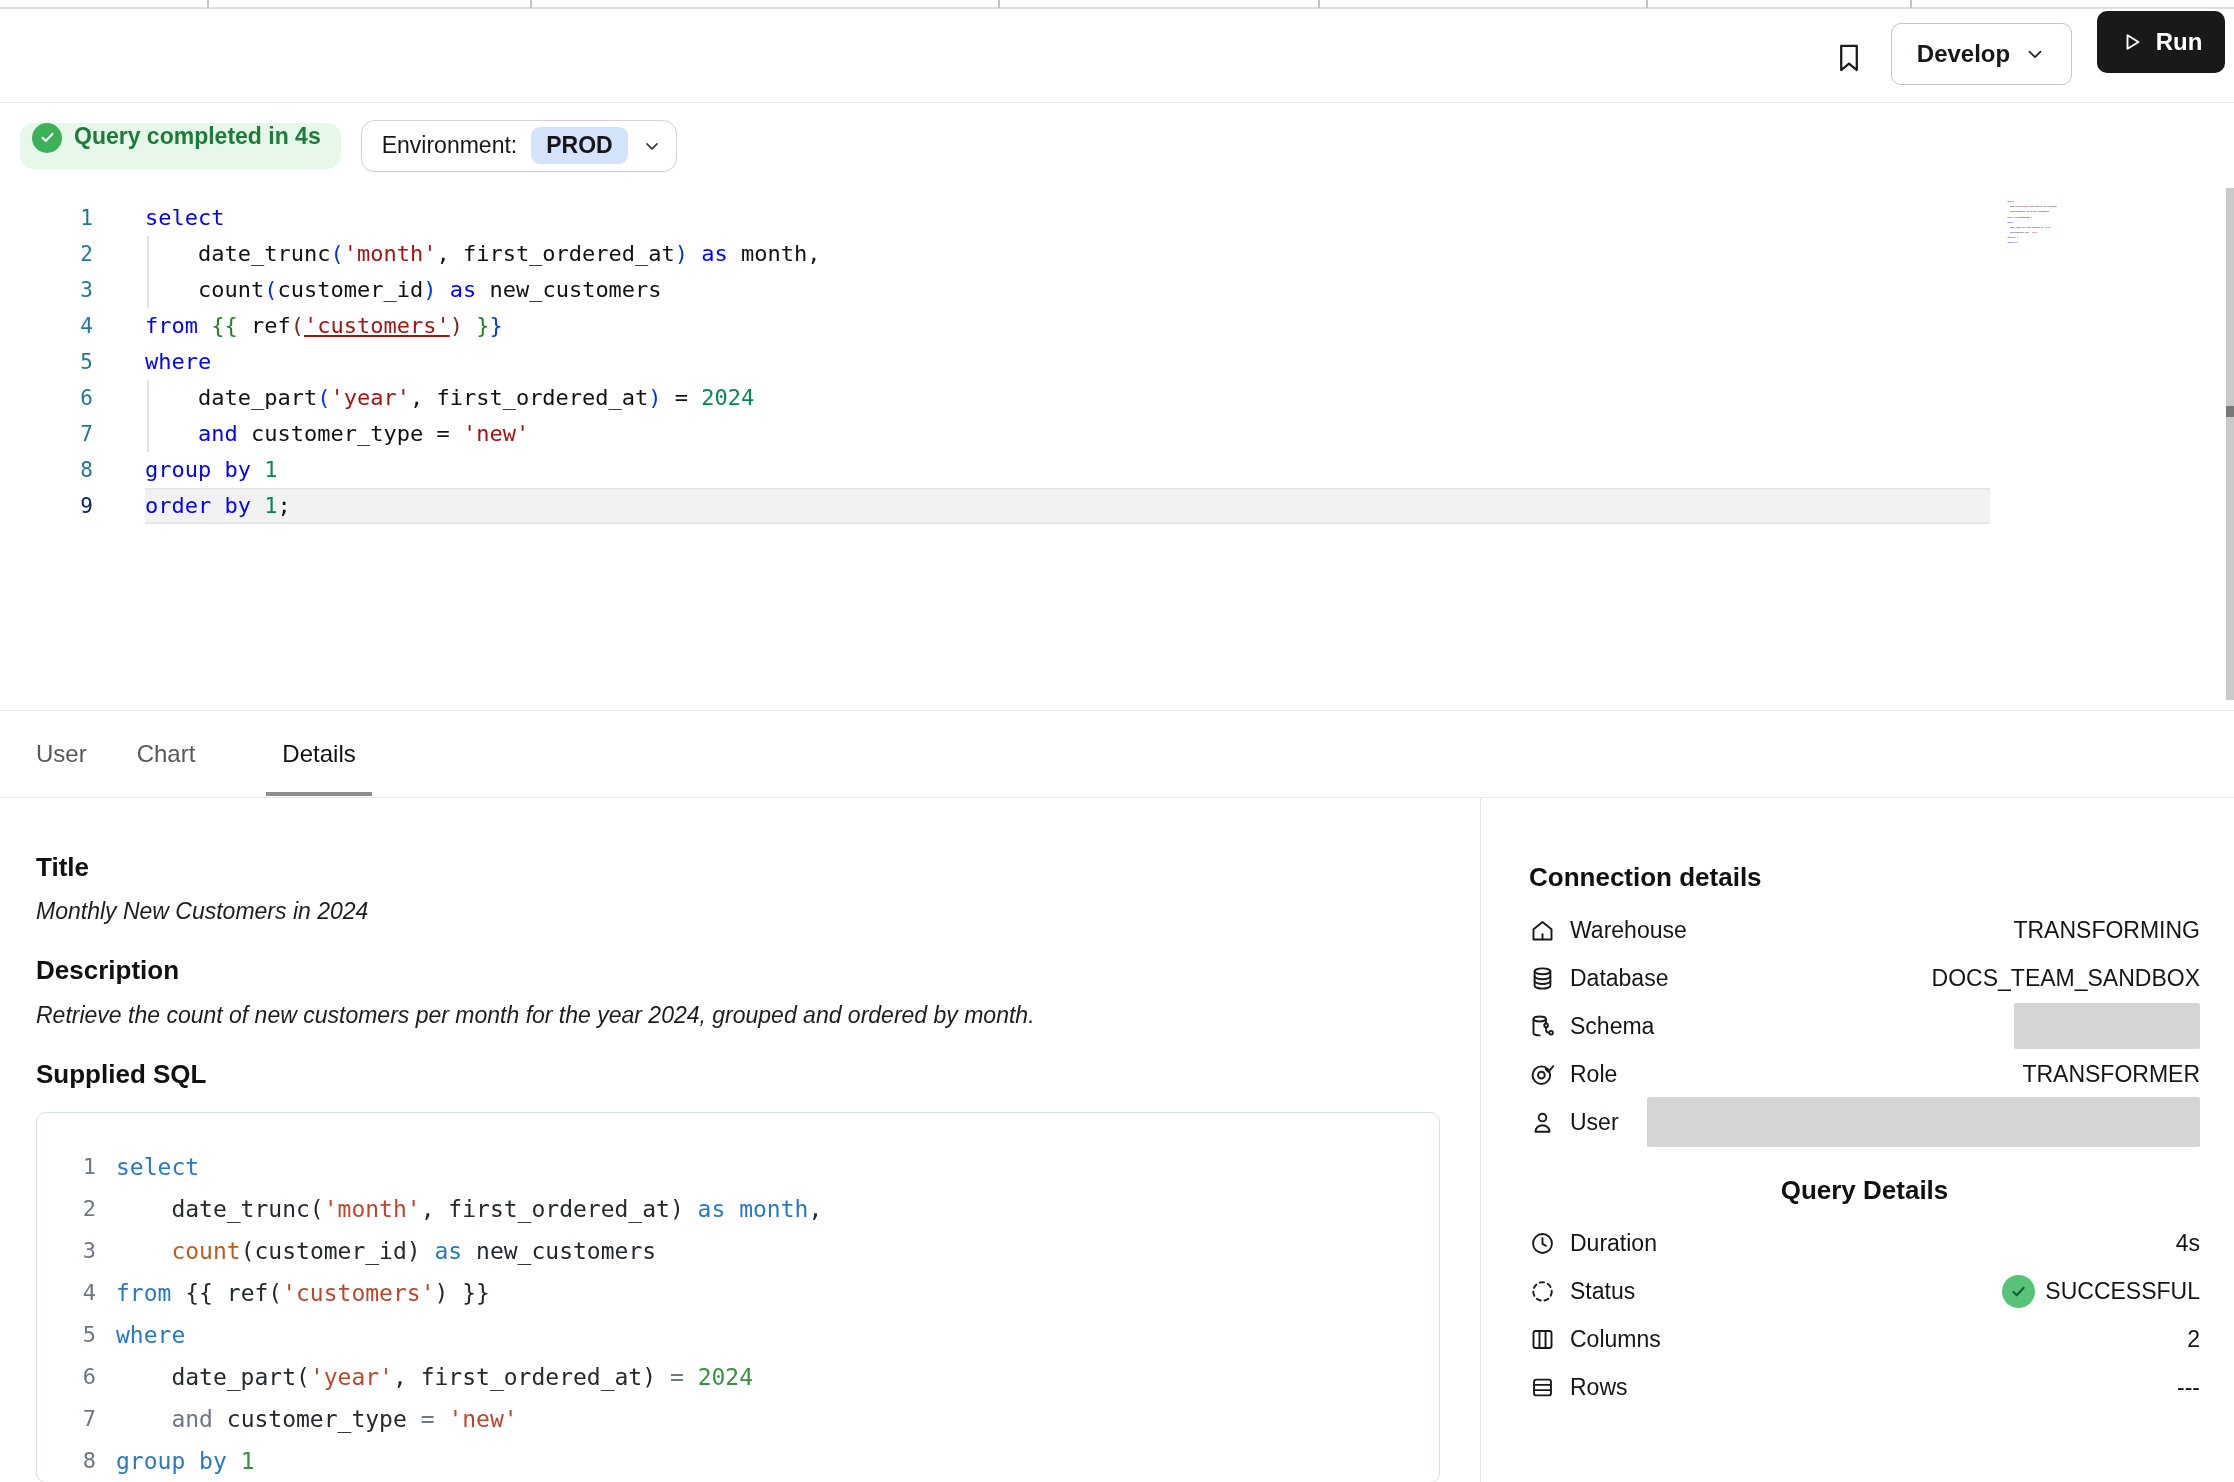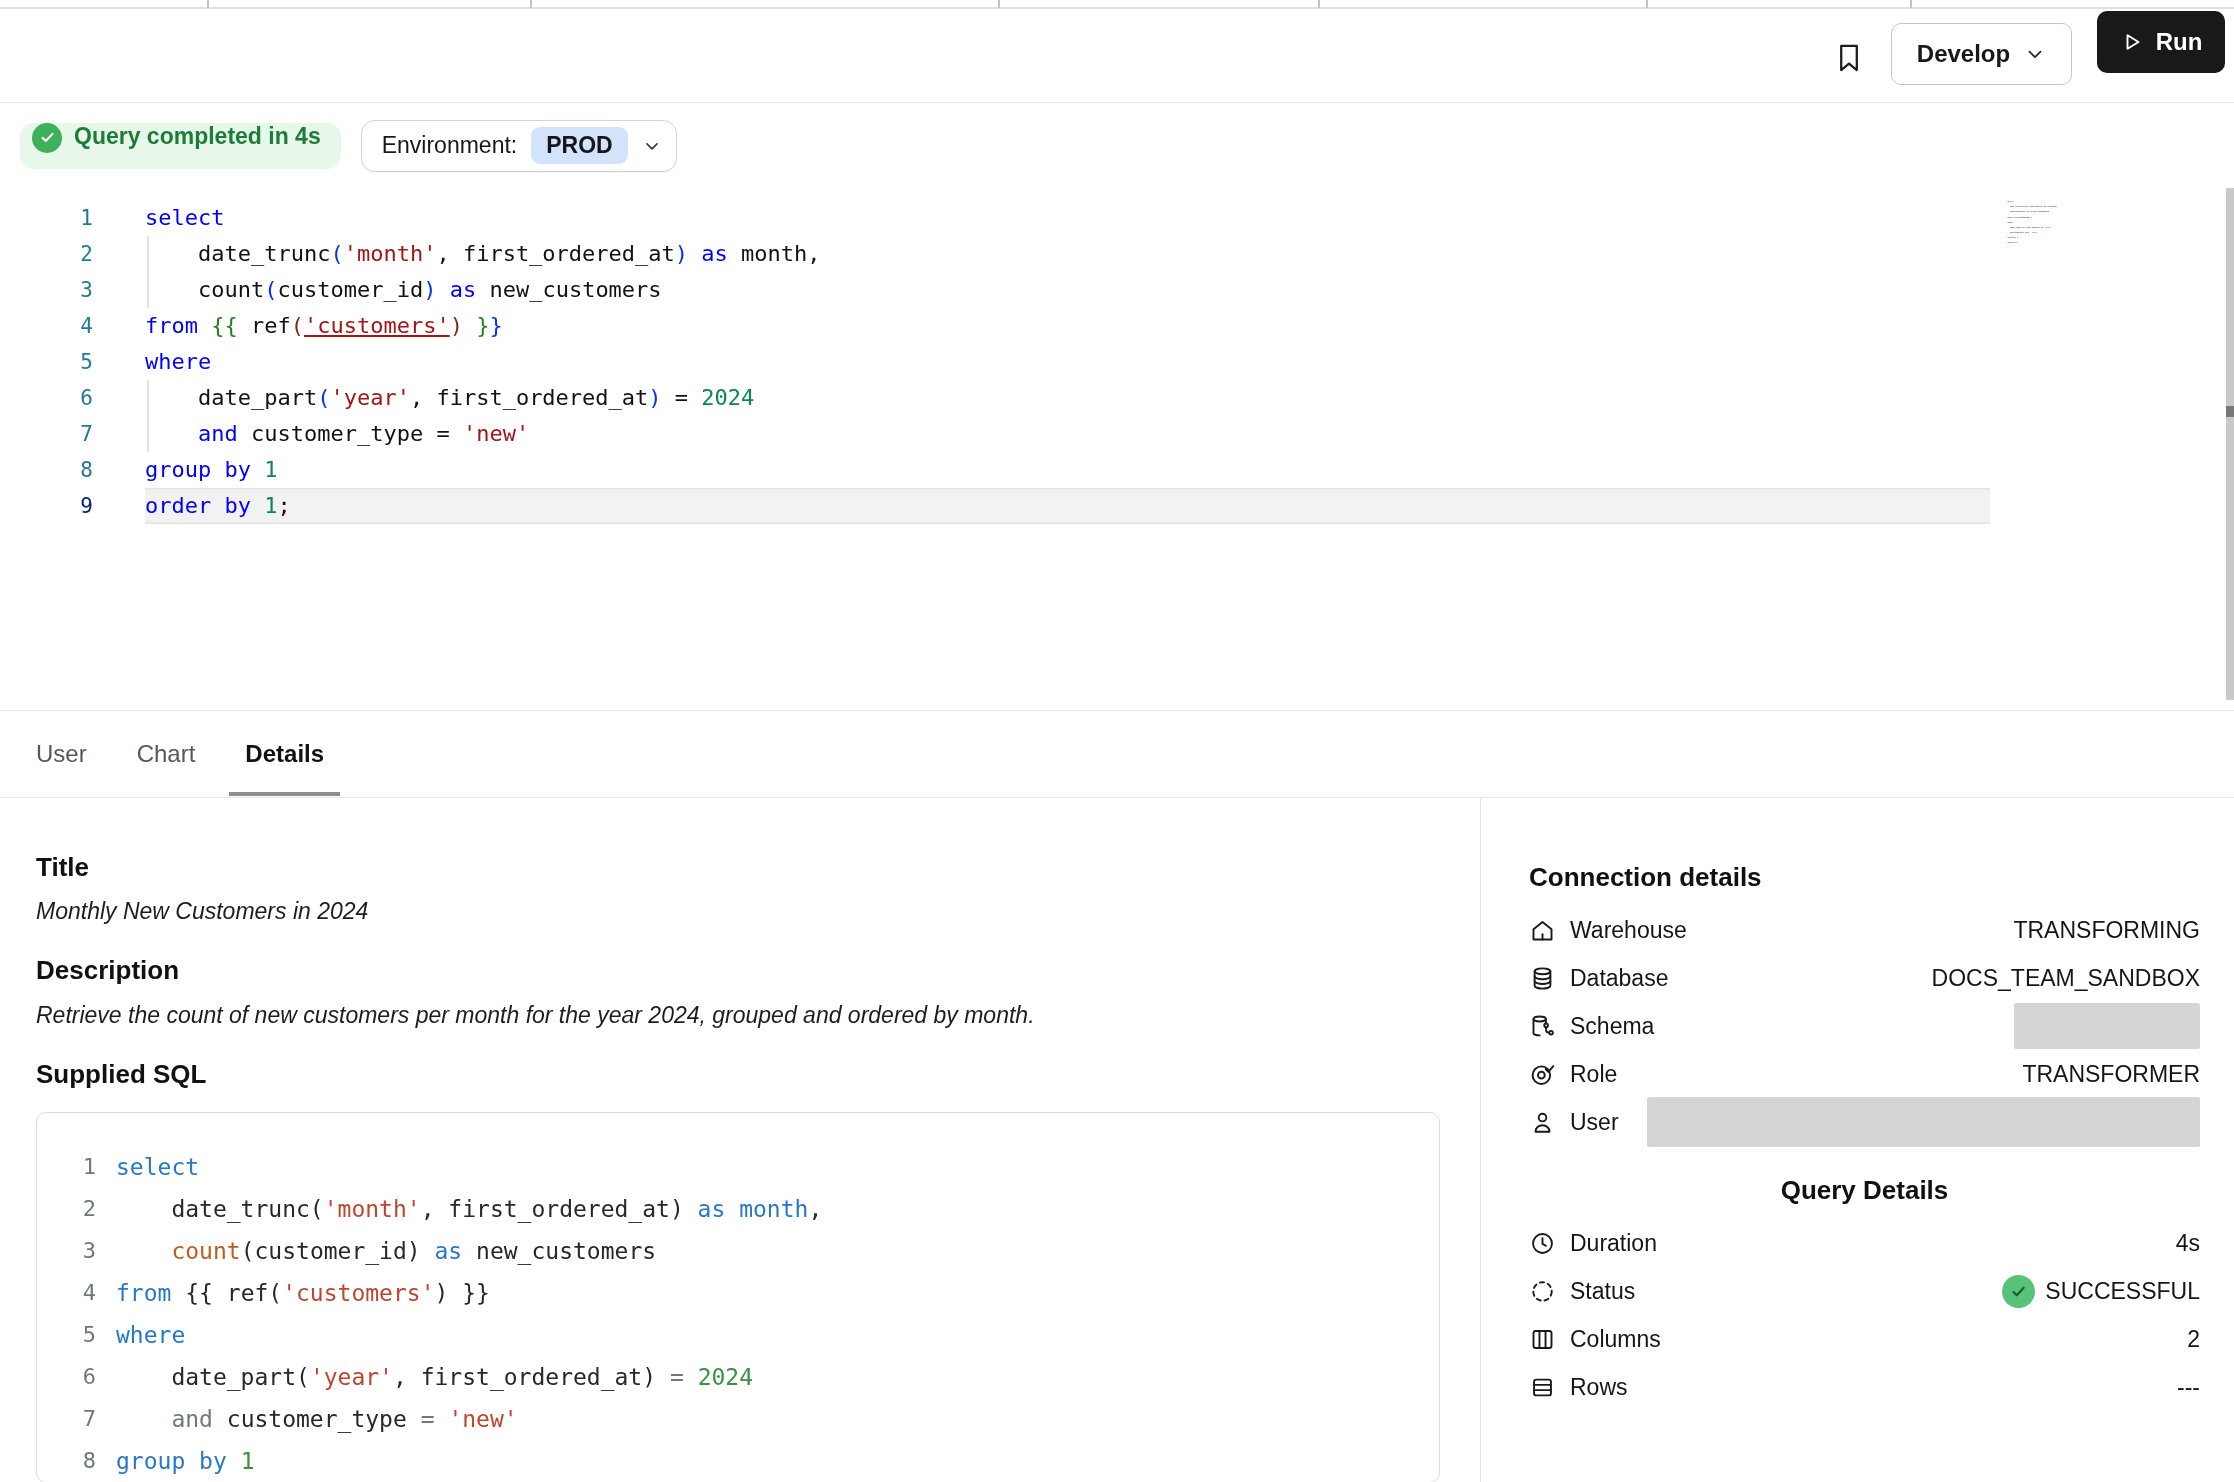--- a/index.html
+++ b/index.html
@@ -45,21 +45,21 @@
   
   .minimap { position:absolute; left:2000px; top:11px; width:120px; height:56px; overflow:hidden; cursor:pointer; }
   .minimap-inner { transform:scale(0.142); transform-origin:0 0; width:1990px; }
   .minimap-inner .cline.active .ctext { background:none; box-shadow:none; }
   .editor-scrollbar { position:absolute; left:2226px; top:0; width:8px; height:512px; background:#c9c9c9; }
   .editor-scrollbar .mark { position:absolute; left:0; top:218px; width:8px; height:11px; background:#787878; }
 
   
   .tabs-row { position:absolute; top:710px; left:0; width:2234px; height:88px; border-top:1.5px solid #e8e8e8; border-bottom:1.5px solid #e8e8e8; display:flex; align-items:stretch; padding-left:36px; gap:50px; background:#fff; }
   .tab { position:relative; display:flex; align-items:center; font-size:24px; color:#55585c; background:none; border:none; font-family:inherit; cursor:pointer; padding:0; }
-  .tab.active { color:#111; font-weight:700; }
+  .tab.active { color:#111; font-weight:400;margin-left:37px; }
   .tab.active::after { content:""; position:absolute; left:-16px; right:-16px; bottom:1px; height:4.5px; background:#8e8e8e; }
 
   
   .details { position:absolute; top:798px; left:0; width:2234px; height:684px; display:flex; background:#fff; }
   .left-panel { width:1480px; padding:53px 40px 0 36px; }
   .sec-heading { font-size:26px; font-weight:700; color:#111; margin:0 0 13px 0; line-height:32px; }
   .sec-value { font-size:23px; color:#1b1d20; margin:12px 0 28px 0; line-height:30px;font-style:italic; }
   .mb14 { margin-bottom:14px; } .mb22 { margin-bottom:22px; }
   .sql-card { width:1404px; border:1.5px solid #d9dee3; border-radius:10px; padding-top:33px; overflow:hidden; background:#fff; }
   .sql-card .cline { height:42px; line-height:42px; font-family:"DejaVu Sans Mono", monospace; font-size:23px; }

